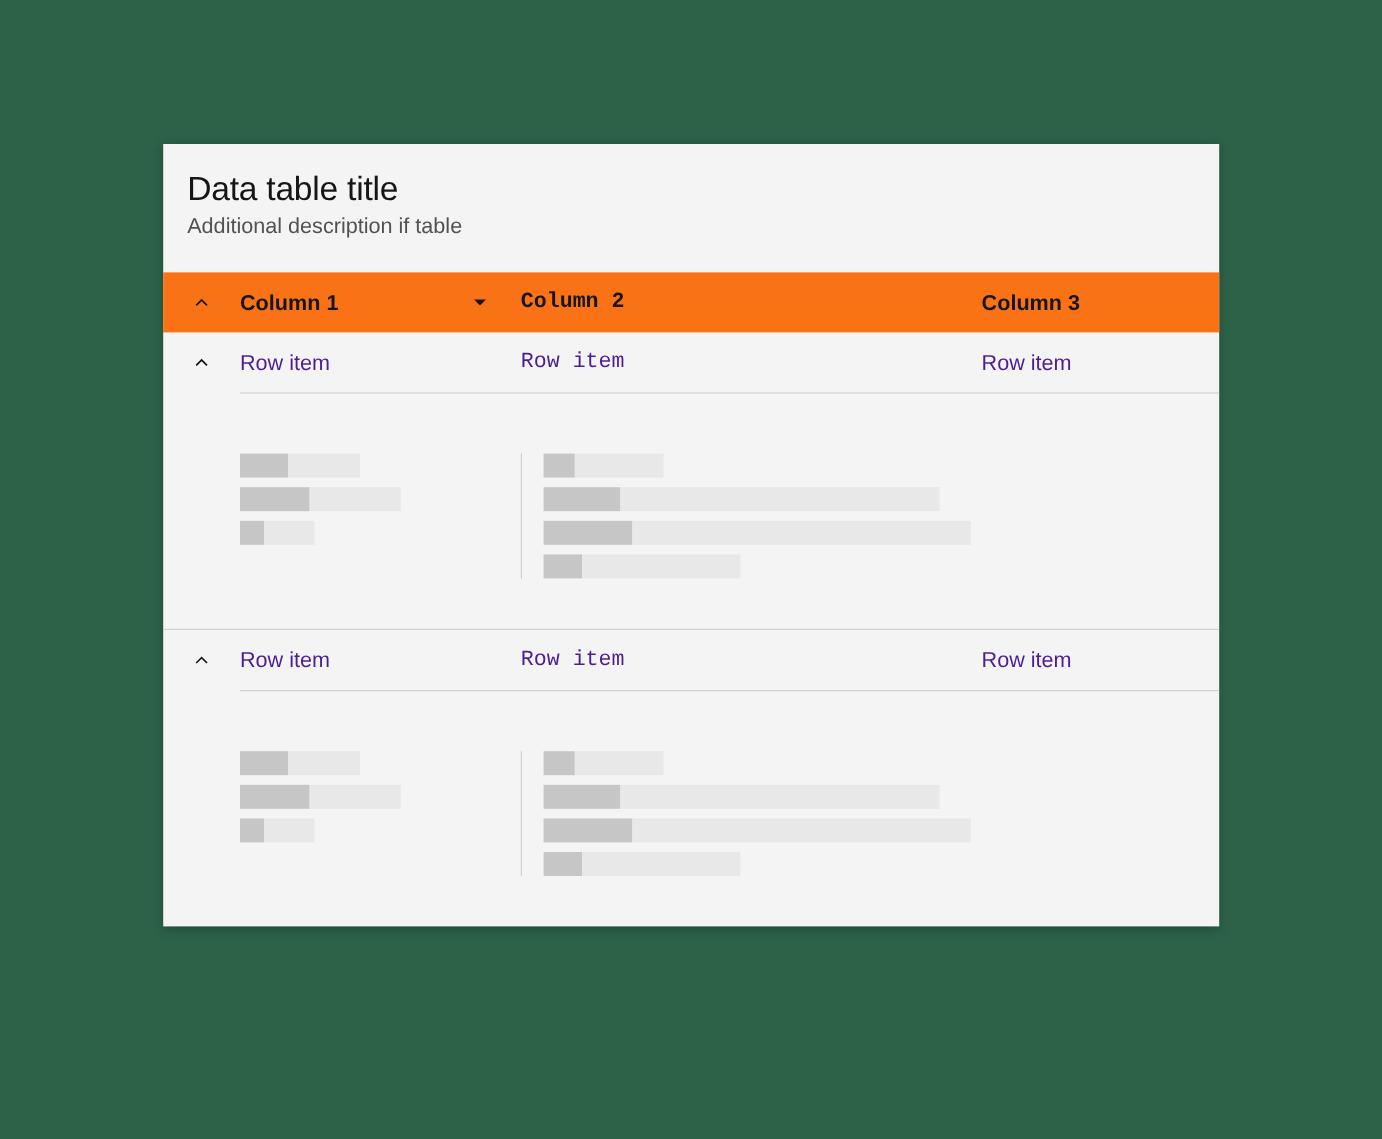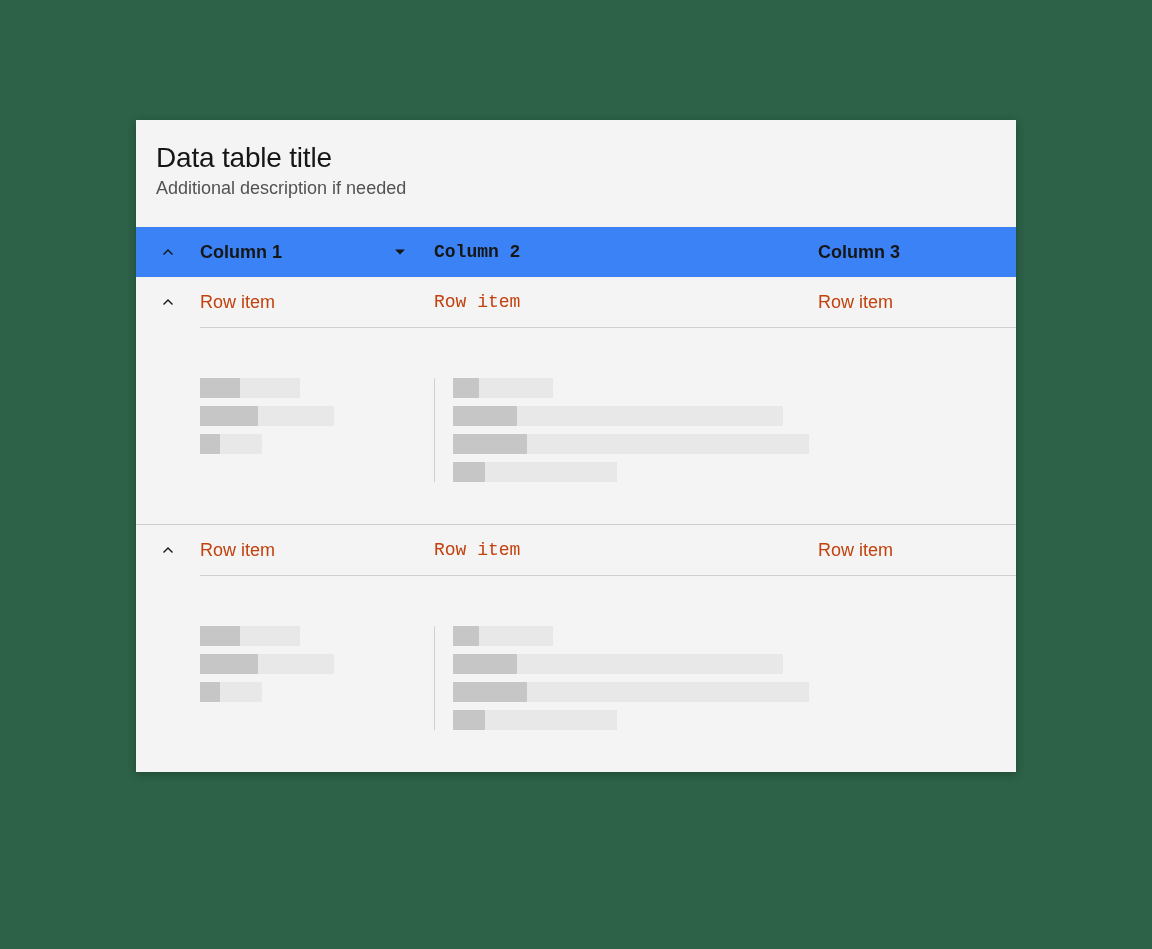--- a/index.html
+++ b/index.html
@@ -29,21 +29,21 @@
   }
   .subtitle {
     font-size: 18px;
     color: #525252;
     margin-top: 4px;
     font-weight: 400;
   }
   .table-head {
     display: flex;
     align-items: center;
-    background: #3b82f6;
+    background: #f97316;
     height: 50px;
   }
   .expand-col {
     flex: 0 0 64px;
     display: flex;
     align-items: center;
     justify-content: center;
   }
   .col1 { flex: 0 0 234px; display: flex; align-items: center; gap: 10px; }
   .col2 { flex: 0 0 384px; display: flex; align-items: center; font-family: Liberation Mono, monospace; }
@@ -54,21 +54,21 @@
     color: #161616;
   }
   .sort-caret { margin-left: auto; margin-right: 28px; display: flex; align-items: center; }
   .row {
     display: flex;
     align-items: center;
     height: 50px;
   }
   .td {
     font-size: 18px;
-    color: #c2410c;
+    color: #4c1d95;
     font-weight: 400;
   }
   .row .col1, .row .col2, .row .col3 { height: 100%; align-items: center; }
   .expanded-zone {
     display: flex;
     padding: 50px 0 42px 0;
   }
   .expanded-zone .expand-col { flex: 0 0 64px; }
   .expanded-zone .col1, .expanded-zone .col2 { align-items: flex-start; }
   .expanded-zone .col2 { border-left: 1px solid #d0d0d0; padding-left: 18px; }
@@ -85,21 +85,21 @@
   }
   .icon-chevron-up { width: 16px; height: 16px; }
   .icon-caret-down { width: 12px; height: 12px; }
 </style>
 </head>
 <body>
 
 <div class="card">
   <div class="card-header">
     <div class="title">Data table title</div>
-    <div class="subtitle">Additional description if needed</div>
+    <div class="subtitle">Additional description if table</div>
   </div>
 
   <div class="table-head">
     <div class="expand-col">
       <svg class="icon-chevron-up" viewBox="0 0 16 16">
           <path d="M8 5l-5 5 1 1 4-4 4 4 1-1z" fill="#161616"></path>
         </svg>
     </div>
     <div class="col1">
       <span class="th">Column 1</span>

